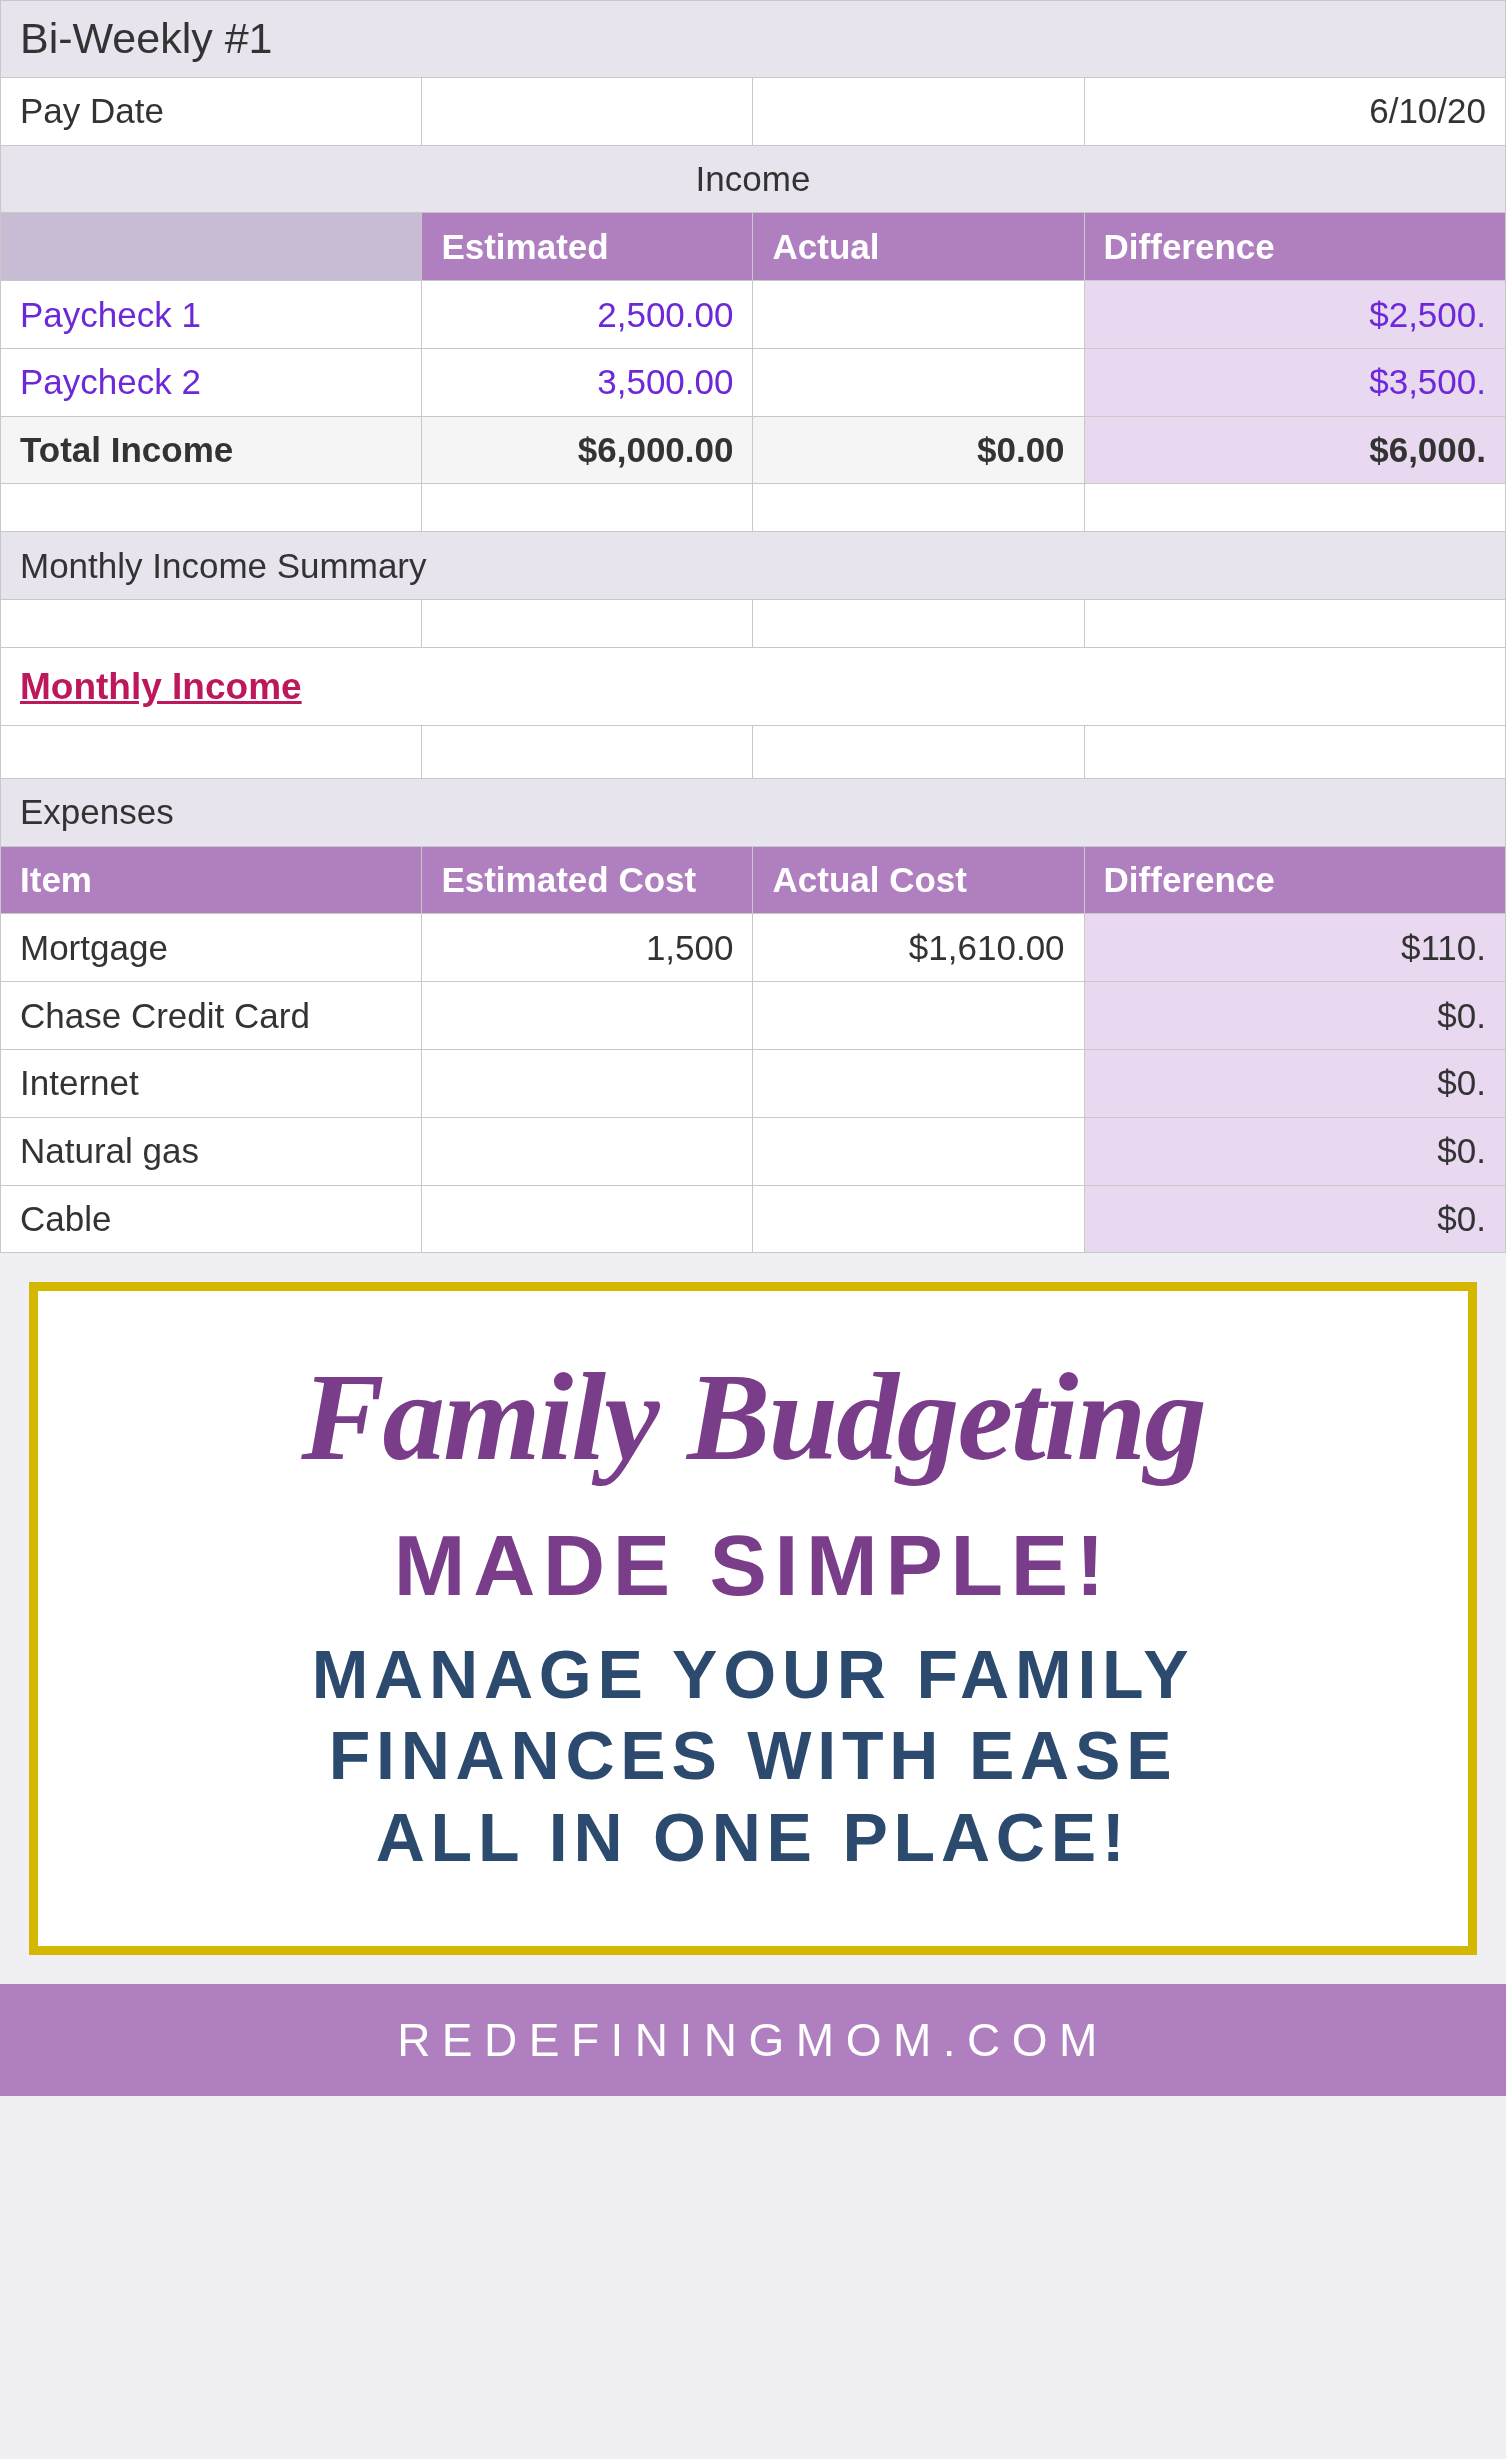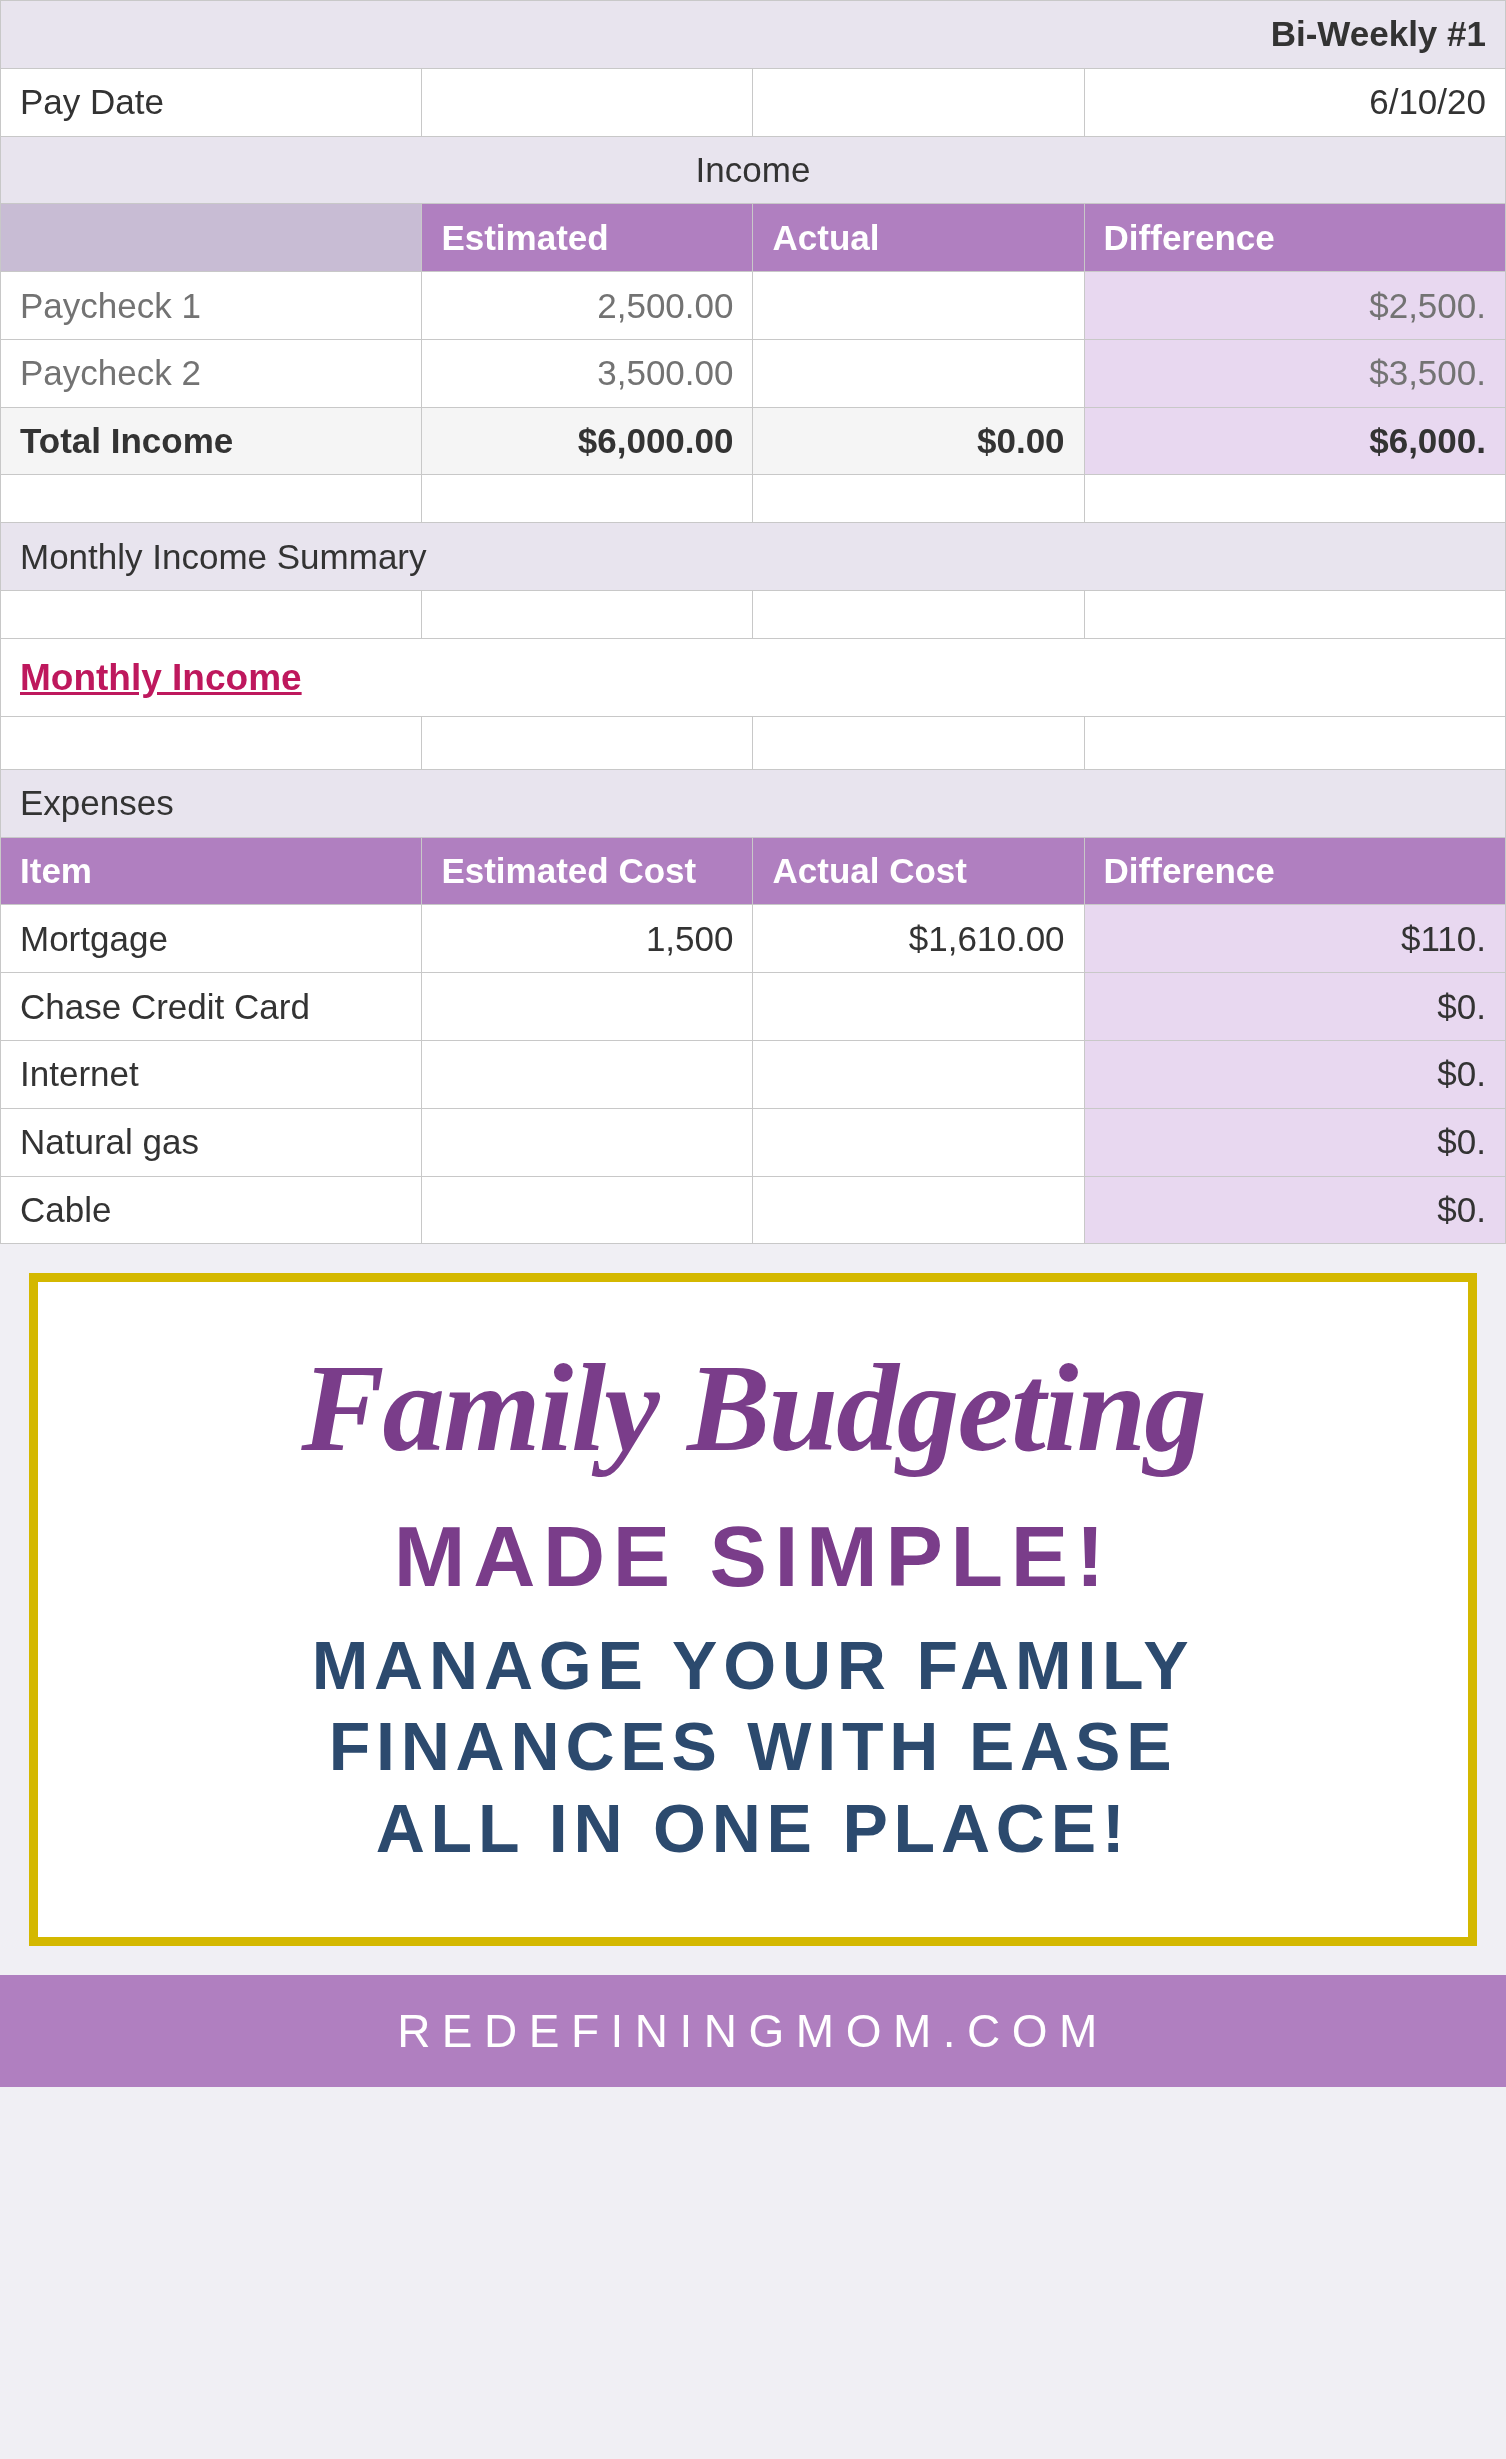--- a/index.html
+++ b/index.html
@@ -27,25 +27,24 @@
     .ss-table td, .ss-table th {
       border: 1px solid #c8c8c8;
       padding: 13.4px 19px;
     }
 
     
     .row-biweekly {
       background: #e8e4ee;
     }
     .row-biweekly td {
-      text-align: right;
-      font-size: 35px;
-      color: #333;
-      border: 1px solid #c8c8c8;
-      font-weight: bold;
+      text-align: left;
+      font-size: 43px;
+      color: #333;
+      border: 1px solid #c8c8c8;
     }
 
     
     .row-paydate {
       background: #ffffff;
       padding-left: 15px;
     }
     .row-paydate td {
       color: #333;
     }
@@ -76,21 +75,21 @@
     .row-col-headers .col-label {
       background: #c8bcd4;
       color: #ffffff;
     }
 
     
     .row-data {
       background: #ffffff;
     }
     .row-data td {
-      color: #737373;
+      color: #6d28d9;
     }
     .row-data .cell-num {
       text-align: right;
     }
     .row-data .cell-diff {
       text-align: right;
       background: #e8d8f0;
     }
 
     

